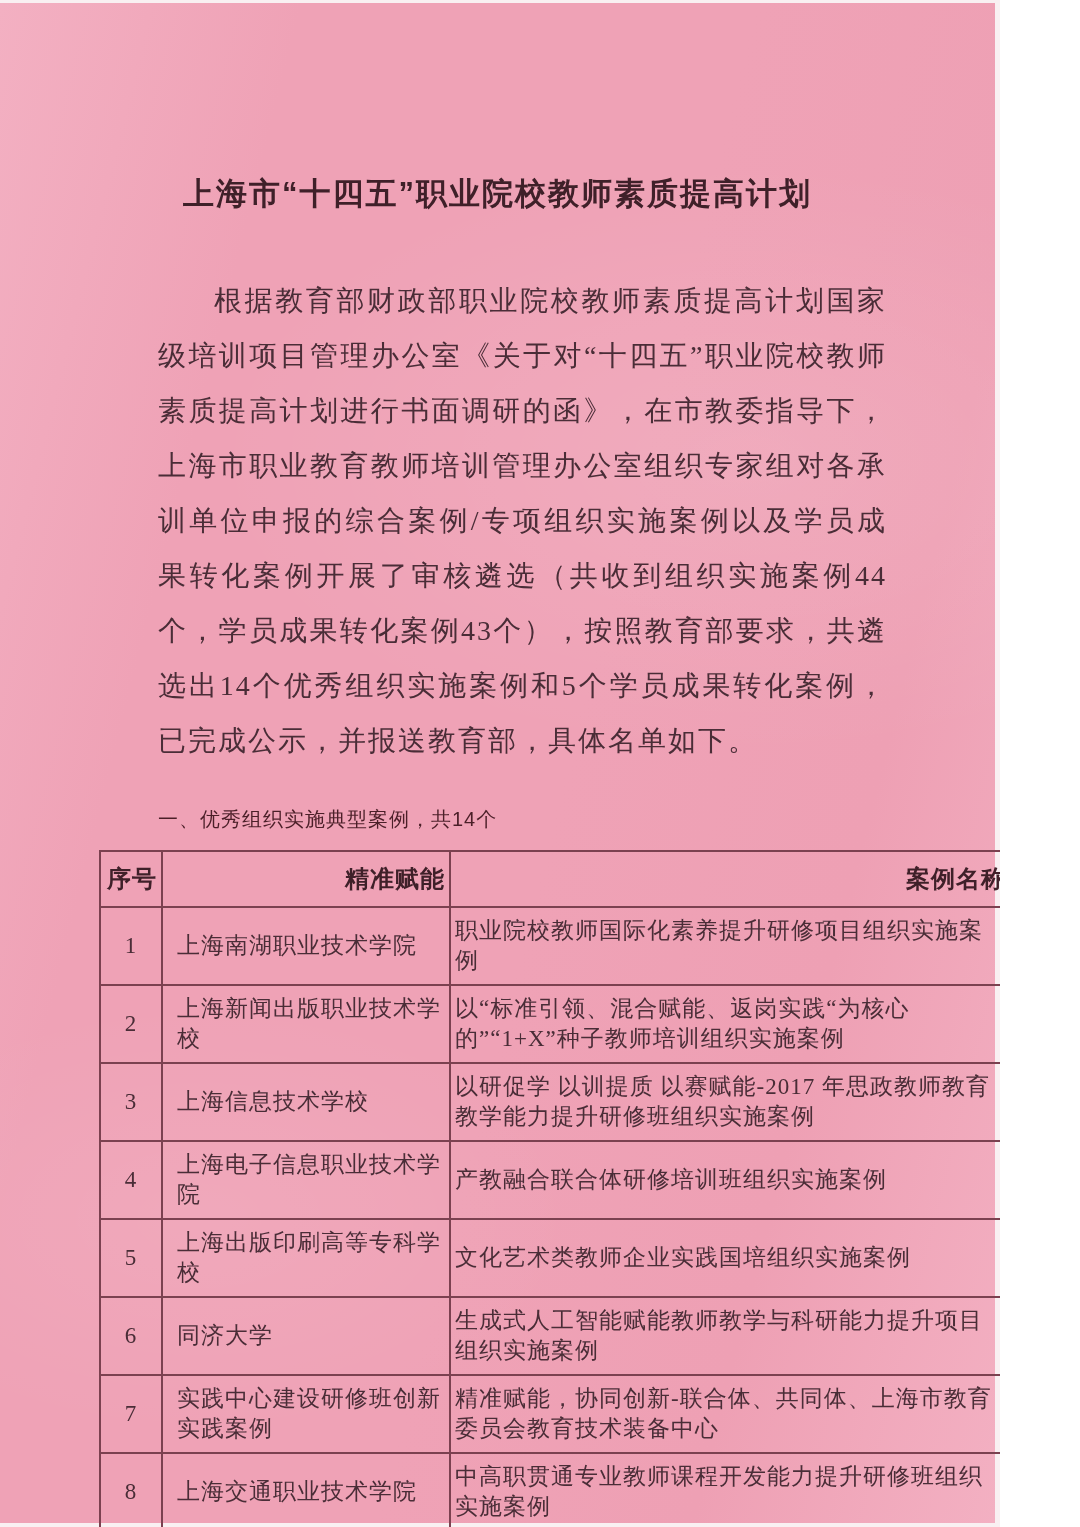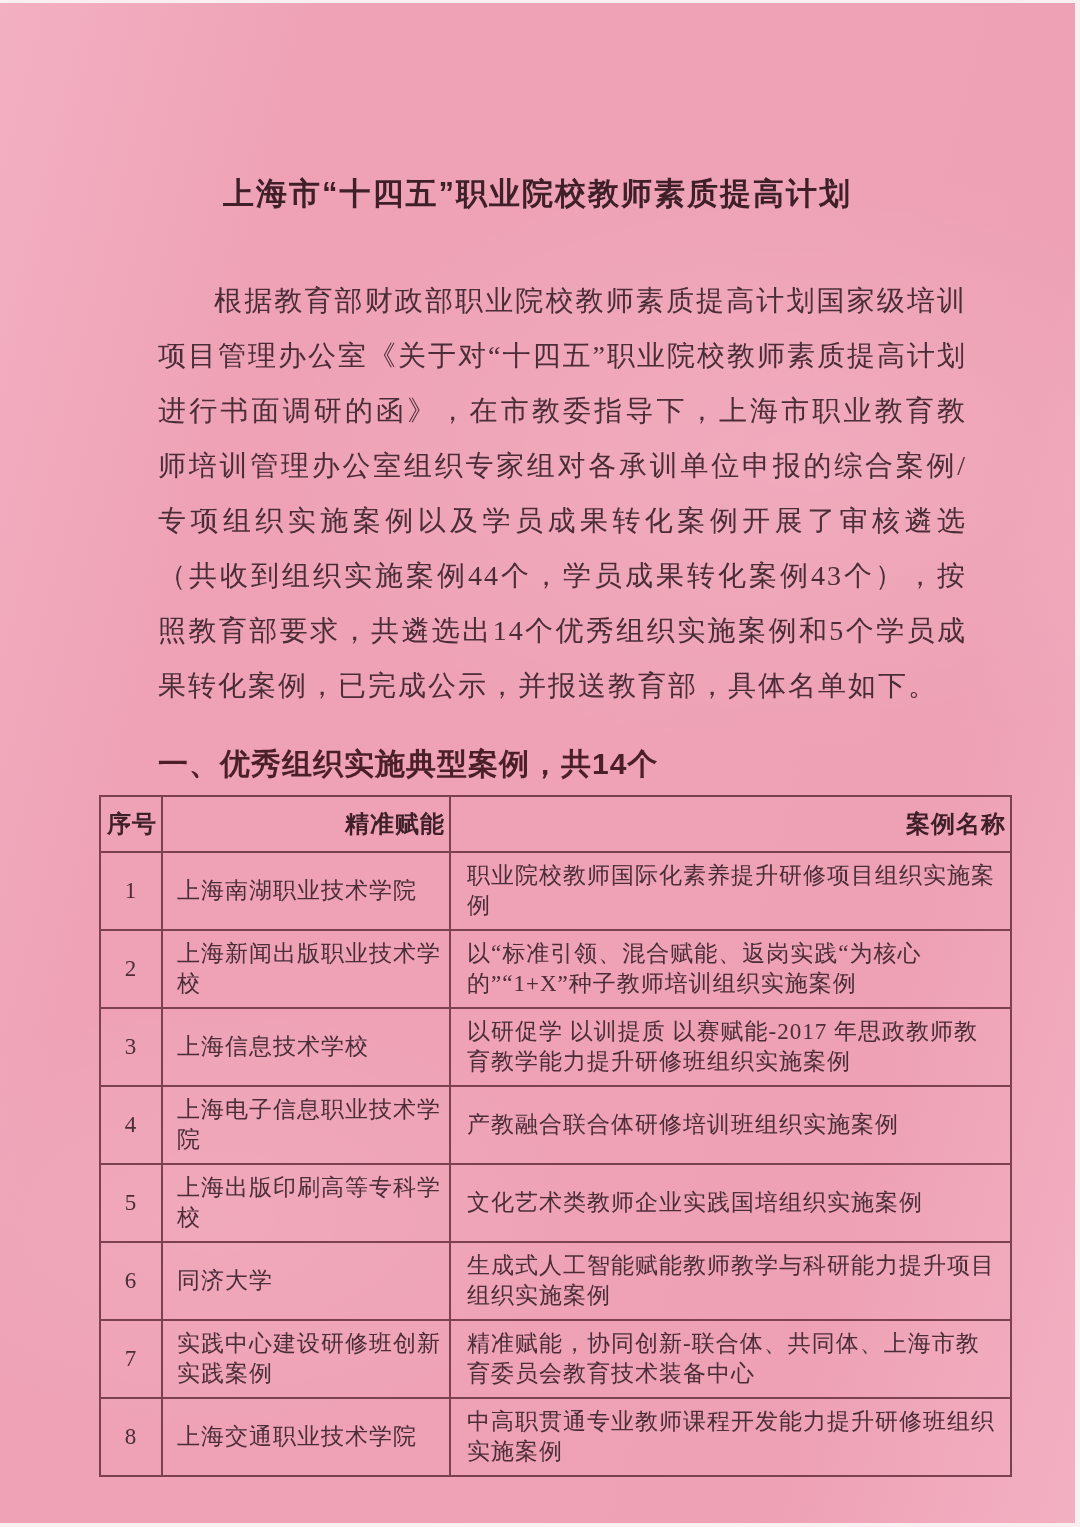--- a/index.html
+++ b/index.html
@@ -12,21 +12,21 @@
     --border:#7b4150;
   }
   *{box-sizing:border-box;}
   html,body{margin:0;padding:0;}
   body{
     width:1080px;height:1527px;
     font-family:"Liberation Serif","DejaVu Serif",serif;
     background:#ffffff;
   }
   .canvas{
-    position:relative;width:1080px;height:1527px;
+    position:relative;width:1000px;height:1527px;
     background:var(--edge);overflow:hidden;
   }
   .paper{
     position:absolute;left:0;top:3px;right:5px;bottom:4px;
     background:
       radial-gradient(ellipse 900px 500px at 75% 30%, rgba(255,255,255,0.10), rgba(255,255,255,0) 60%),
       radial-gradient(ellipse 700px 400px at 20% 80%, rgba(255,255,255,0.07), rgba(255,255,255,0) 55%),
       linear-gradient(104deg, var(--paper-hi) 0%, var(--paper) 22%, var(--paper) 55%, #eea0b4 78%, var(--paper-hi) 100%);
     color:var(--ink);
   }
@@ -45,22 +45,22 @@
     font-size:28px;
     line-height:55px;
     letter-spacing:2px;
     text-align:justify;
     text-indent:2em;
     color:var(--ink);
   }
   .section-heading{
     margin:30px 0 0 158px;
     font-family:"Liberation Sans","DejaVu Sans",sans-serif;
-    font-weight:700;
-    font-size:30px;
+    font-weight:400;
+    font-size:20px;
     line-height:42px;
     letter-spacing:1px;
     color:var(--heading);
   }
   table.case-table{
     margin:10px 0 0 99px;
     width:913px;
     border-collapse:collapse;
     table-layout:fixed;
   }
@@ -80,21 +80,21 @@
     border:2px solid var(--border);
     font-size:23px;
     line-height:30px;
     letter-spacing:1px;
     color:var(--ink);
     padding:8px 10px;
     vertical-align:middle;
   }
   .case-table td.td-no{text-align:center;}
   .case-table td.td-org{padding-left:14px;padding-right:0;}
-  .case-table td.td-case{padding-left:16px;}
+  .case-table td.td-case{padding-left:4px;}
 </style>
 </head>
 <body>
 
 <div class="canvas">
   <div class="paper">
 
     <div class="doc-title">
       <div>上海市“十四五”职业院校教师素质提高计划</div>
     </div>

